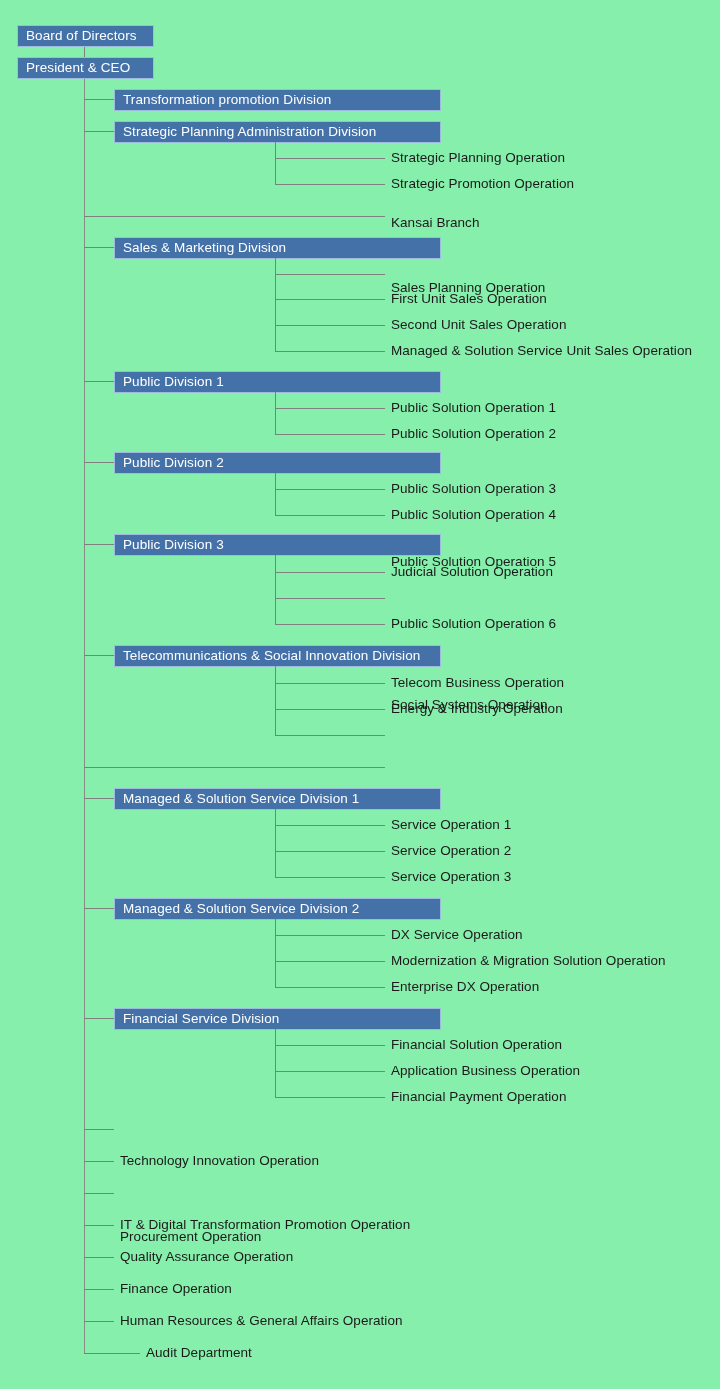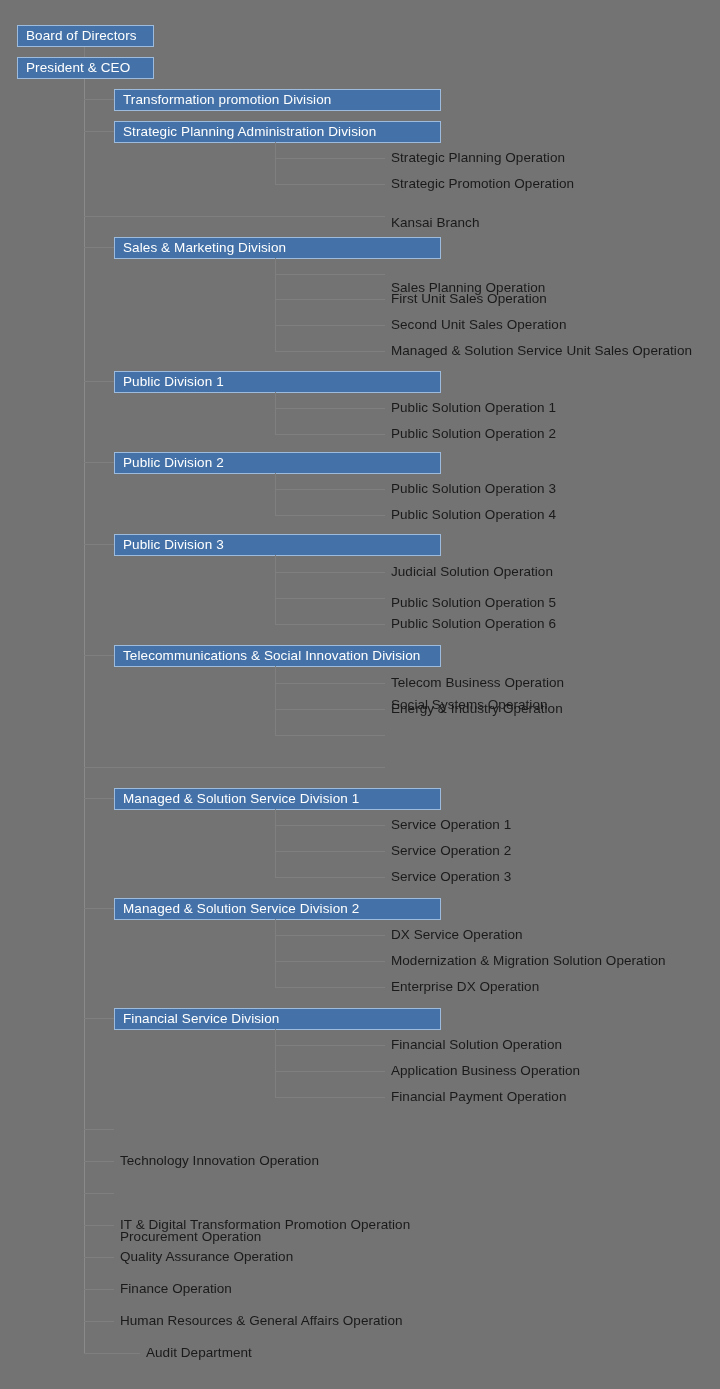--- a/index.html
+++ b/index.html
@@ -8,21 +8,21 @@
     padding: 0;
     background: #ffffff;
   }
   body {
     font-family: "Liberation Sans", sans-serif;
   }
   #chart-root {
     position: relative;
     width: 720px;
     height: 1389px;
-    background: #737373;
+    background: #86efac;
     overflow: hidden;
   }
   
   .box {
     position: absolute;
     background: #4472a8;
     border: 1px solid #9dbbdd;
     color: #ffffff;
     font-size: 13.5px;
     line-height: 20px;
@@ -113,21 +113,21 @@
   <div class="leaf" style="left:391px; top:481px;">Public Solution Operation 3</div>
   <div class="hline" style="left:275px; top:515px; width:110px;"></div>
   <div class="leaf" style="left:391px; top:507px;">Public Solution Operation 4</div>
 
   <div class="hline" style="left:84px; top:544px; width:30px;"></div>
   <div class="box" style="left:114px; top:534px; width:317px;">Public Division 3</div>
   <div class="vline" style="left:275px; top:555px; height:69px;"></div>
   <div class="hline" style="left:275px; top:572px; width:110px;"></div>
   <div class="leaf" style="left:391px; top:564px;">Judicial Solution Operation</div>
   <div class="hline" style="left:275px; top:598px; width:110px;"></div>
-  <div class="leaf" style="left:391px; top:554px;margin-top:41px;">Public Solution Operation 5</div>
+  <div class="leaf" style="left:391px; top:554px;">Public Solution Operation 5</div>
   <div class="hline" style="left:275px; top:624px; width:110px;"></div>
   <div class="leaf" style="left:391px; top:616px;">Public Solution Operation 6</div>
 
   <div class="hline" style="left:84px; top:655px; width:30px;"></div>
   <div class="box" style="left:114px; top:645px; width:317px;">Telecommunications &amp; Social Innovation Division</div>
   <div class="vline" style="left:275px; top:666px; height:69px;"></div>
   <div class="hline" style="left:275px; top:683px; width:110px;"></div>
   <div class="leaf" style="left:391px; top:675px;">Telecom Business Operation</div>
   <div class="hline" style="left:275px; top:709px; width:110px;"></div>
   <div class="leaf" style="left:391px; top:701px;">Energy &amp; Industry Operation</div>

